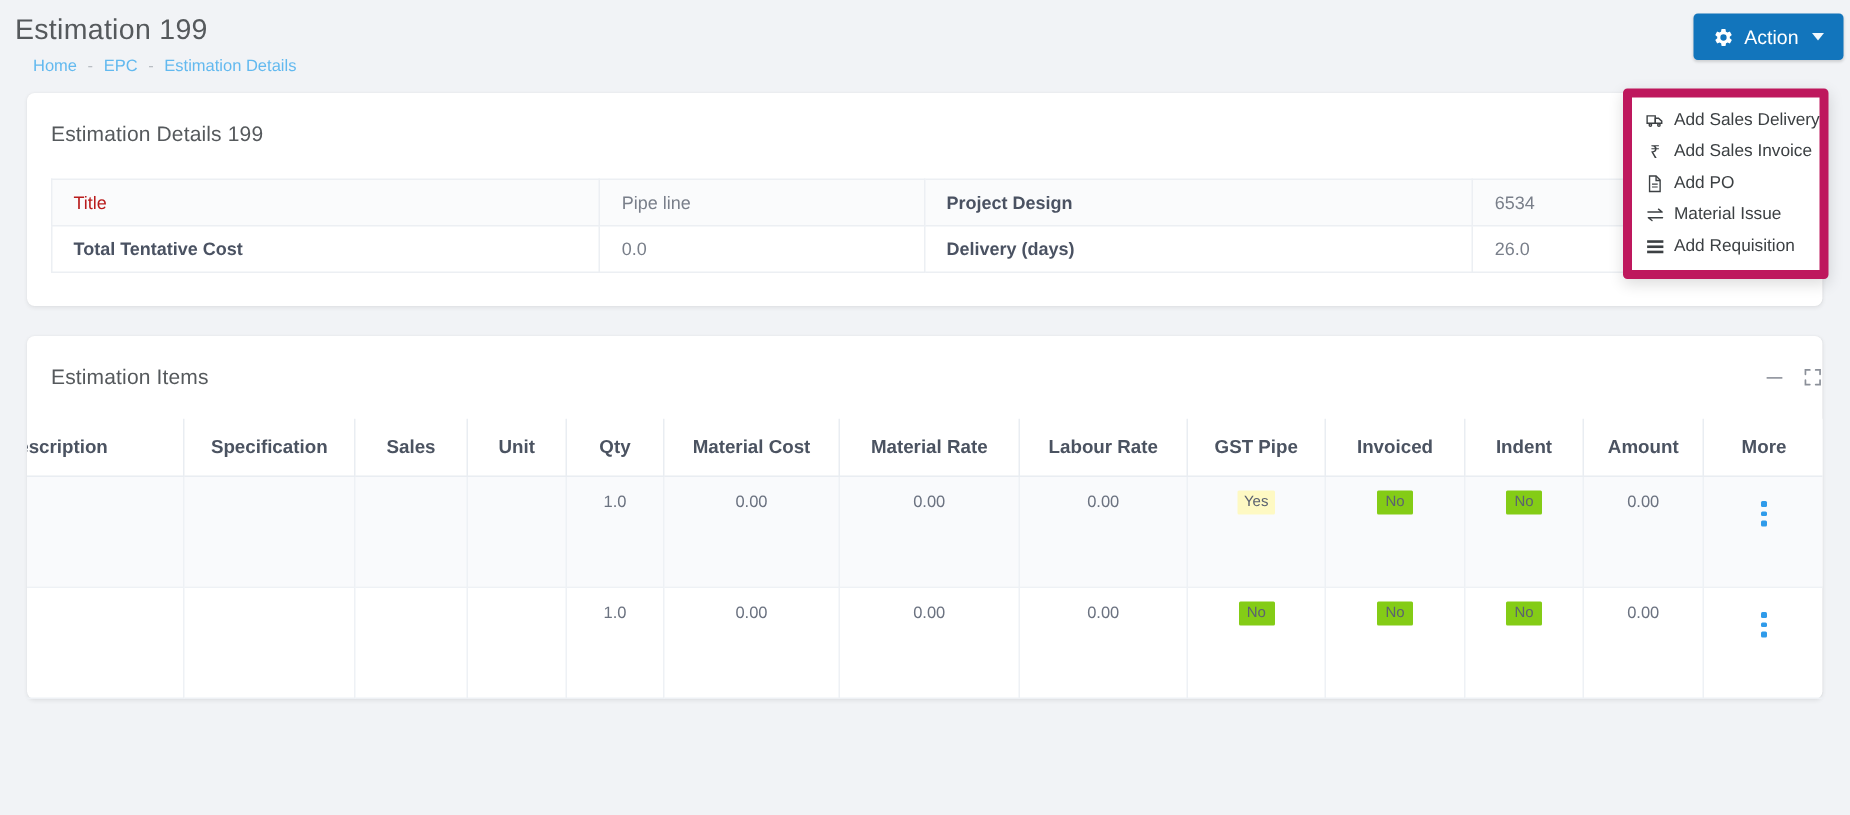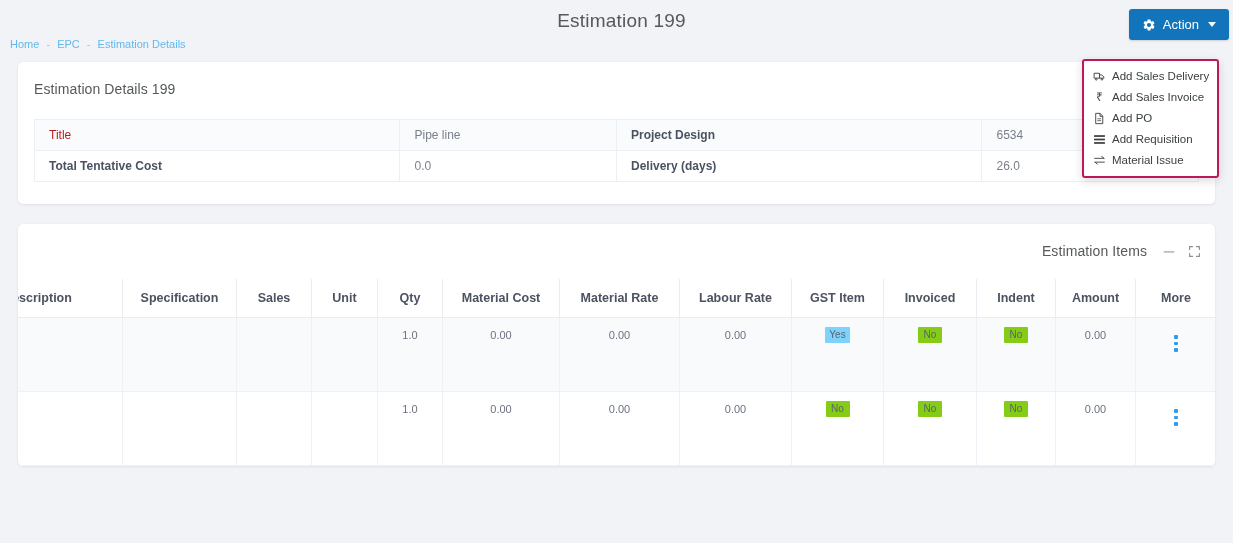--- a/index.html
+++ b/index.html
@@ -18,27 +18,27 @@
     height: 62px;
     padding: 8px 0 0 10px;
   }
   .page-title {
     font-size: 19px;
     font-weight: 400;
     color: #55595c;
     letter-spacing: .2px;
     margin: 0;
     line-height: 26px;
-    text-align: center;
   }
   .breadcrumb {
     margin-top: 3px;
     font-size: 11px;
     line-height: 14px;
     color: #9aa0a6;
+    margin-left: 12px;
   }
   .breadcrumb a {
     color: #62b9ef;
     text-decoration: none;
   }
   .breadcrumb .sep {
     color: #b9bec4;
     padding: 0 4px;
   }
 
@@ -74,21 +74,21 @@
     opacity: .95;
   }
 
   
   .dropdown {
     position: absolute;
     top: 50px;
     right: 10px;
     width: 137px;
     background: #fff;
-    border: 2px solid #be185d;
+    border: 6px solid #be185d;
     border-radius: 3px;
     box-shadow: 0 3px 10px rgba(0,0,0,.14);
     padding: 5px 0;
   }
   .dd-item {
     display: flex;
     align-items: center;
     gap: 6px;
     padding: 3px 9px;
     font-size: 11.5px;
@@ -117,22 +117,21 @@
     font-size: 14px;
     color: #55595c;
     font-weight: 400;
     padding: 19px 16px 0 16px;
     margin: 0;
     letter-spacing: .1px;
   }
   .card-head-row {
     display: flex;
     align-items: flex-start;
-    justify-content: flex-end;
-    padding-right: 14px;
+    justify-content: space-between;
   }
   .card-tools {
     display: flex;
     align-items: center;
     gap: 13px;
     padding-top: 21px;
   }
   .tool-btn {
     cursor: pointer;
     color: #8b9099;
@@ -208,21 +207,21 @@
   table.items td.badge-cell { padding-top: 9px; }
   .badge {
     display: inline-block;
     min-width: 24px;
     padding: 1px 4px 2px 4px;
     font-size: 10px;
     color: #5b6270;
     line-height: 13px;
     border-radius: 1px;
   }
-  .badge.yes { background: #7dd3fc; }
+  .badge.yes { background: #fef9c3; }
   .badge.no  { background: #84cc16; }
   td.more-cell { padding-top: 34px; }
   .kebab {
     display: inline-flex;
     flex-direction: column;
     gap: 3px;
     cursor: pointer;
     align-items: center;
   }
   .kebab i {
@@ -282,37 +281,37 @@
             <path d="M5 2.5h8l5 5V21.5H5z"></path>
               <path d="M13 2.5v5.5h5"></path>
             <path d="M8 12.5h7M8 16h7" stroke-width="1.4"></path>
           </svg>
         </span>
         <span>Add PO</span>
       </div>
 
       <div class="dd-item">
         <span class="dd-icon">
+          <svg viewBox="0 0 24 24" width="13" height="13" fill="none" stroke="#3c4043" stroke-width="1.7" stroke-linecap="round" stroke-linejoin="round">
+            <path d="M3 8h17M16 4.5 20.5 8"></path>
+            <path d="M21 15H4M8 18.5 3.5 15"></path>
+          </svg>
+        </span>
+        <span>Material Issue</span>
+      </div>
+
+      <div class="dd-item">
+        <span class="dd-icon">
           <svg viewBox="0 0 24 24" width="13" height="13" fill="#3c4043">
             <rect x="2" y="4" width="20" height="3.2"></rect>
             <rect x="2" y="10.4" width="20" height="3.2"></rect>
             <rect x="2" y="16.8" width="20" height="3.2"></rect>
           </svg>
         </span>
         <span>Add Requisition</span>
-      </div>
-
-      <div class="dd-item">
-        <span class="dd-icon">
-          <svg viewBox="0 0 24 24" width="13" height="13" fill="none" stroke="#3c4043" stroke-width="1.7" stroke-linecap="round" stroke-linejoin="round">
-            <path d="M3 8h17M16 4.5 20.5 8"></path>
-            <path d="M21 15H4M8 18.5 3.5 15"></path>
-          </svg>
-        </span>
-        <span>Material Issue</span>
       </div>
 
     </div>
   </div>
 </div>
 
 <div class="card">
   <h2 class="card-title">Estimation Details 199</h2>
   <div class="details-wrap">
     <table class="details">
@@ -372,21 +371,21 @@
       <thead>
         <tr>
           <th>Description</th>
           <th>Specification</th>
           <th>Sales</th>
           <th>Unit</th>
           <th>Qty</th>
           <th>Material Cost</th>
           <th>Material Rate</th>
           <th>Labour Rate</th>
-          <th>GST Item</th>
+          <th>GST Pipe</th>
           <th>Invoiced</th>
           <th>Indent</th>
           <th>Amount</th>
           <th>More</th>
         </tr>
       </thead>
       <tbody>
         <tr class="row-alt">
           <td class="desc">Pipe</td>
           <td></td>

